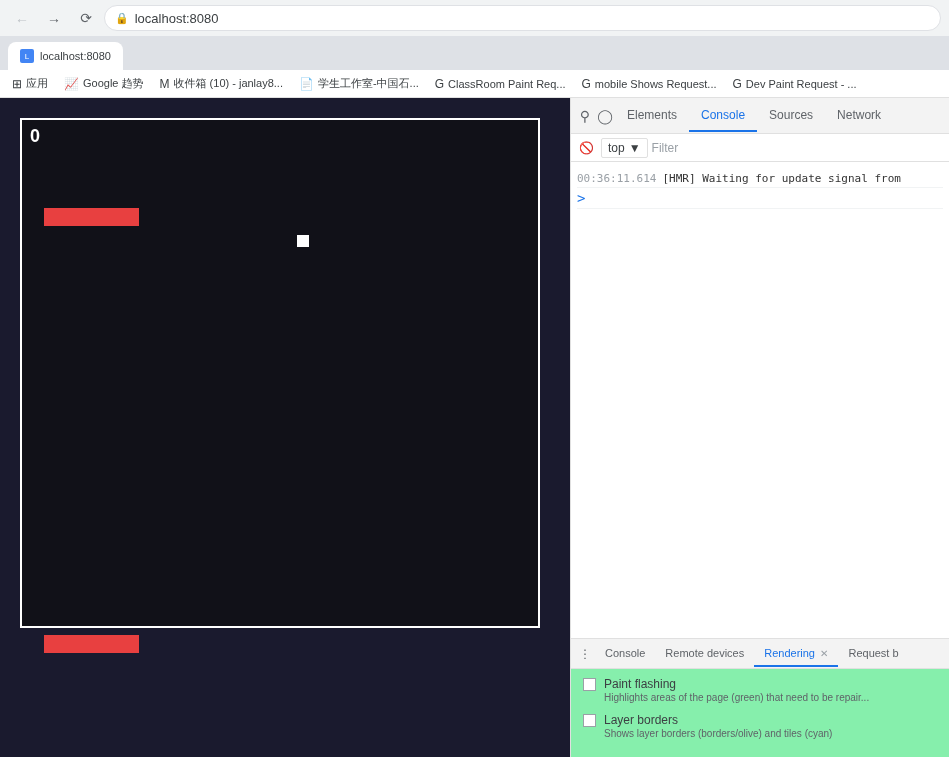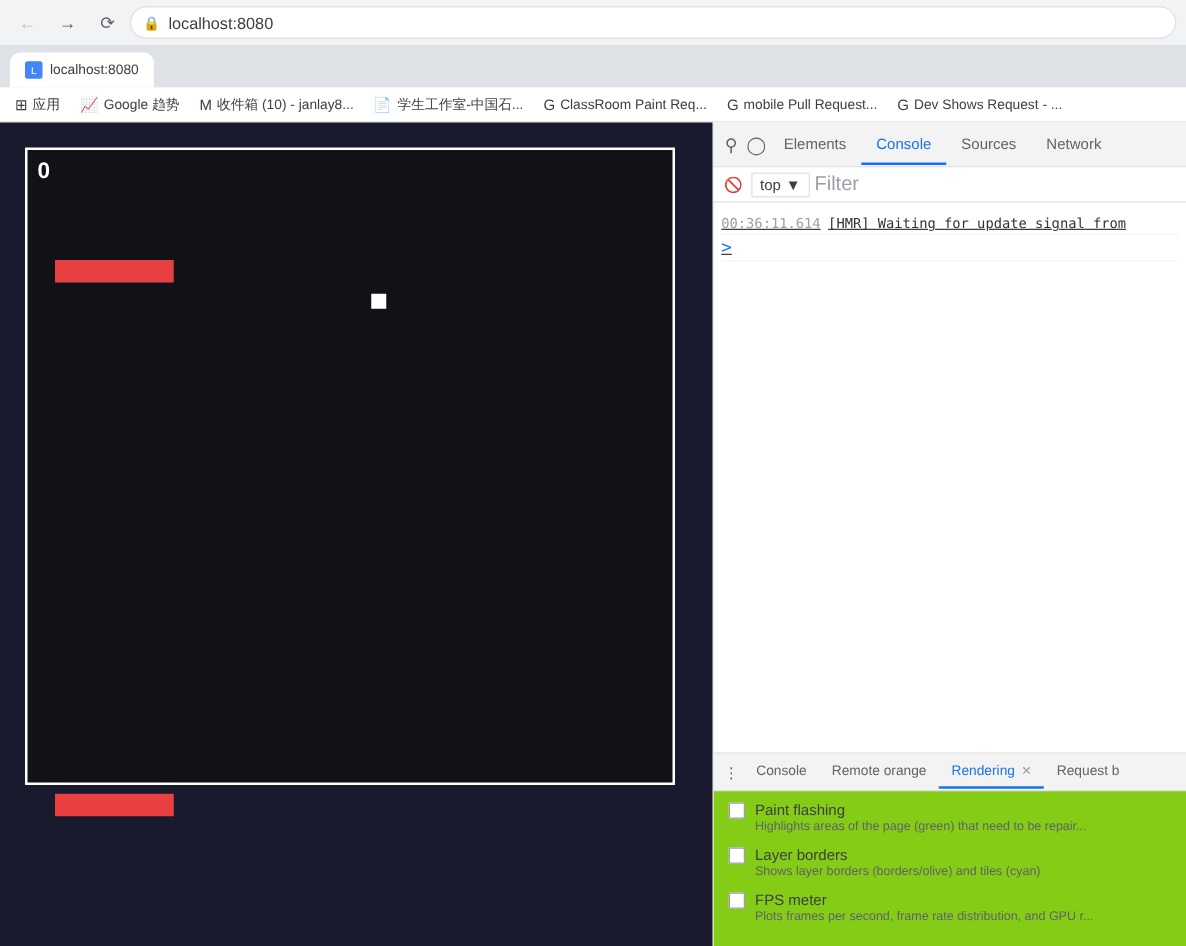--- a/index.html
+++ b/index.html
@@ -227,39 +227,38 @@
     }
     .filter-input {
       flex: 1;
       height: 20px;
       border: none;
       outline: none;
       font-size: 12px;
       color: #3c4043;
       padding: 0 6px;
     }
-    .filter-placeholder { color: #9aa0a6; font-size: 16px; }
+    .filter-placeholder { color: #9aa0a6; font-size: 12px; }
 
     .console-content {
       flex: 1;
       padding: 8px 6px;
       font-size: 12px;
       font-family: monospace;
       color: #3c4043;
       overflow-y: auto;
     }
     .console-log-line {
       display: flex;
       align-items: flex-start;
       gap: 6px;
       padding: 2px 0;
       border-bottom: 1px solid #f1f3f4;
       color: #3c4043;
       font-size: 11px;
-      text-decoration: underline;
     }
     .console-timestamp { color: #9aa0a6; white-space: nowrap; }
     .console-hmr { color: #333; }
     .console-arrow {
       color: #1a73e8;
       cursor: pointer;
       font-size: 14px;
     }
 
     
@@ -298,21 +297,21 @@
     .bottom-tab-close {
       font-size: 10px;
       color: #9aa0a6;
       margin-left: 2px;
     }
 
     .rendering-content {
       padding: 8px 12px;
       font-size: 11px;
       color: #3c4043;
-      background: #84cc16;
+      background: #86efac;
     }
     .rendering-option {
       display: flex;
       align-items: flex-start;
       gap: 8px;
       margin-bottom: 10px;
     }
     .rendering-checkbox {
       width: 13px; height: 13px;
       border: 1px solid #9aa0a6;
@@ -363,25 +362,25 @@
     <div class="bookmark-item">
       <span class="bookmark-icon">📄</span>
       <span>学生工作室-中国石...</span>
     </div>
     <div class="bookmark-item">
       <span class="bookmark-icon">G</span>
       <span>ClassRoom Paint Req...</span>
     </div>
     <div class="bookmark-item">
       <span class="bookmark-icon">G</span>
-      <span>mobile Pull Request...</span>
+      <span>mobile Shows Request...</span>
     </div>
     <div class="bookmark-item">
       <span class="bookmark-icon">G</span>
-      <span>Dev Shows Request - ...</span>
+      <span>Dev Paint Request - ...</span>
     </div>
   </div>
 </div>
 
 <div class="main-content">
 
   <div class="webpage">
     <div class="game-canvas">
       <span class="score-text">0</span>
       <div class="platform-top"></div>
@@ -430,21 +429,21 @@
     </div>
 
     <div class="devtools-bottom">
 
       <div class="devtools-bottom-tabs">
         <div class="bottom-tab-more">⋮</div>
         <div class="bottom-tab">
           <span>Console</span>
         </div>
         <div class="bottom-tab">
-          <span>Remote orange</span>
+          <span>Remote devices</span>
         </div>
         <div class="bottom-tab active">
           <span>Rendering</span>
           <span class="bottom-tab-close">✕</span>
         </div>
         <div class="bottom-tab">
           <span>Request b</span>
         </div>
       </div>
 
@@ -456,23 +455,16 @@
             <div class="rendering-option-desc">Highlights areas of the page (green) that need to be repair...</div>
           </div>
         </div>
         <div class="rendering-option">
           <div class="rendering-checkbox"></div>
           <div class="rendering-option-text">
             <div class="rendering-option-label">Layer borders</div>
             <div class="rendering-option-desc">Shows layer borders (borders/olive) and tiles (cyan)</div>
           </div>
         </div>
-        <div class="rendering-option">
-          <div class="rendering-checkbox"></div>
-          <div class="rendering-option-text">
-            <div class="rendering-option-label">FPS meter</div>
-            <div class="rendering-option-desc">Plots frames per second, frame rate distribution, and GPU r...</div>
-          </div>
-        </div>
       </div>
     </div>
   </div>
 </div>
 
 </body></html>

